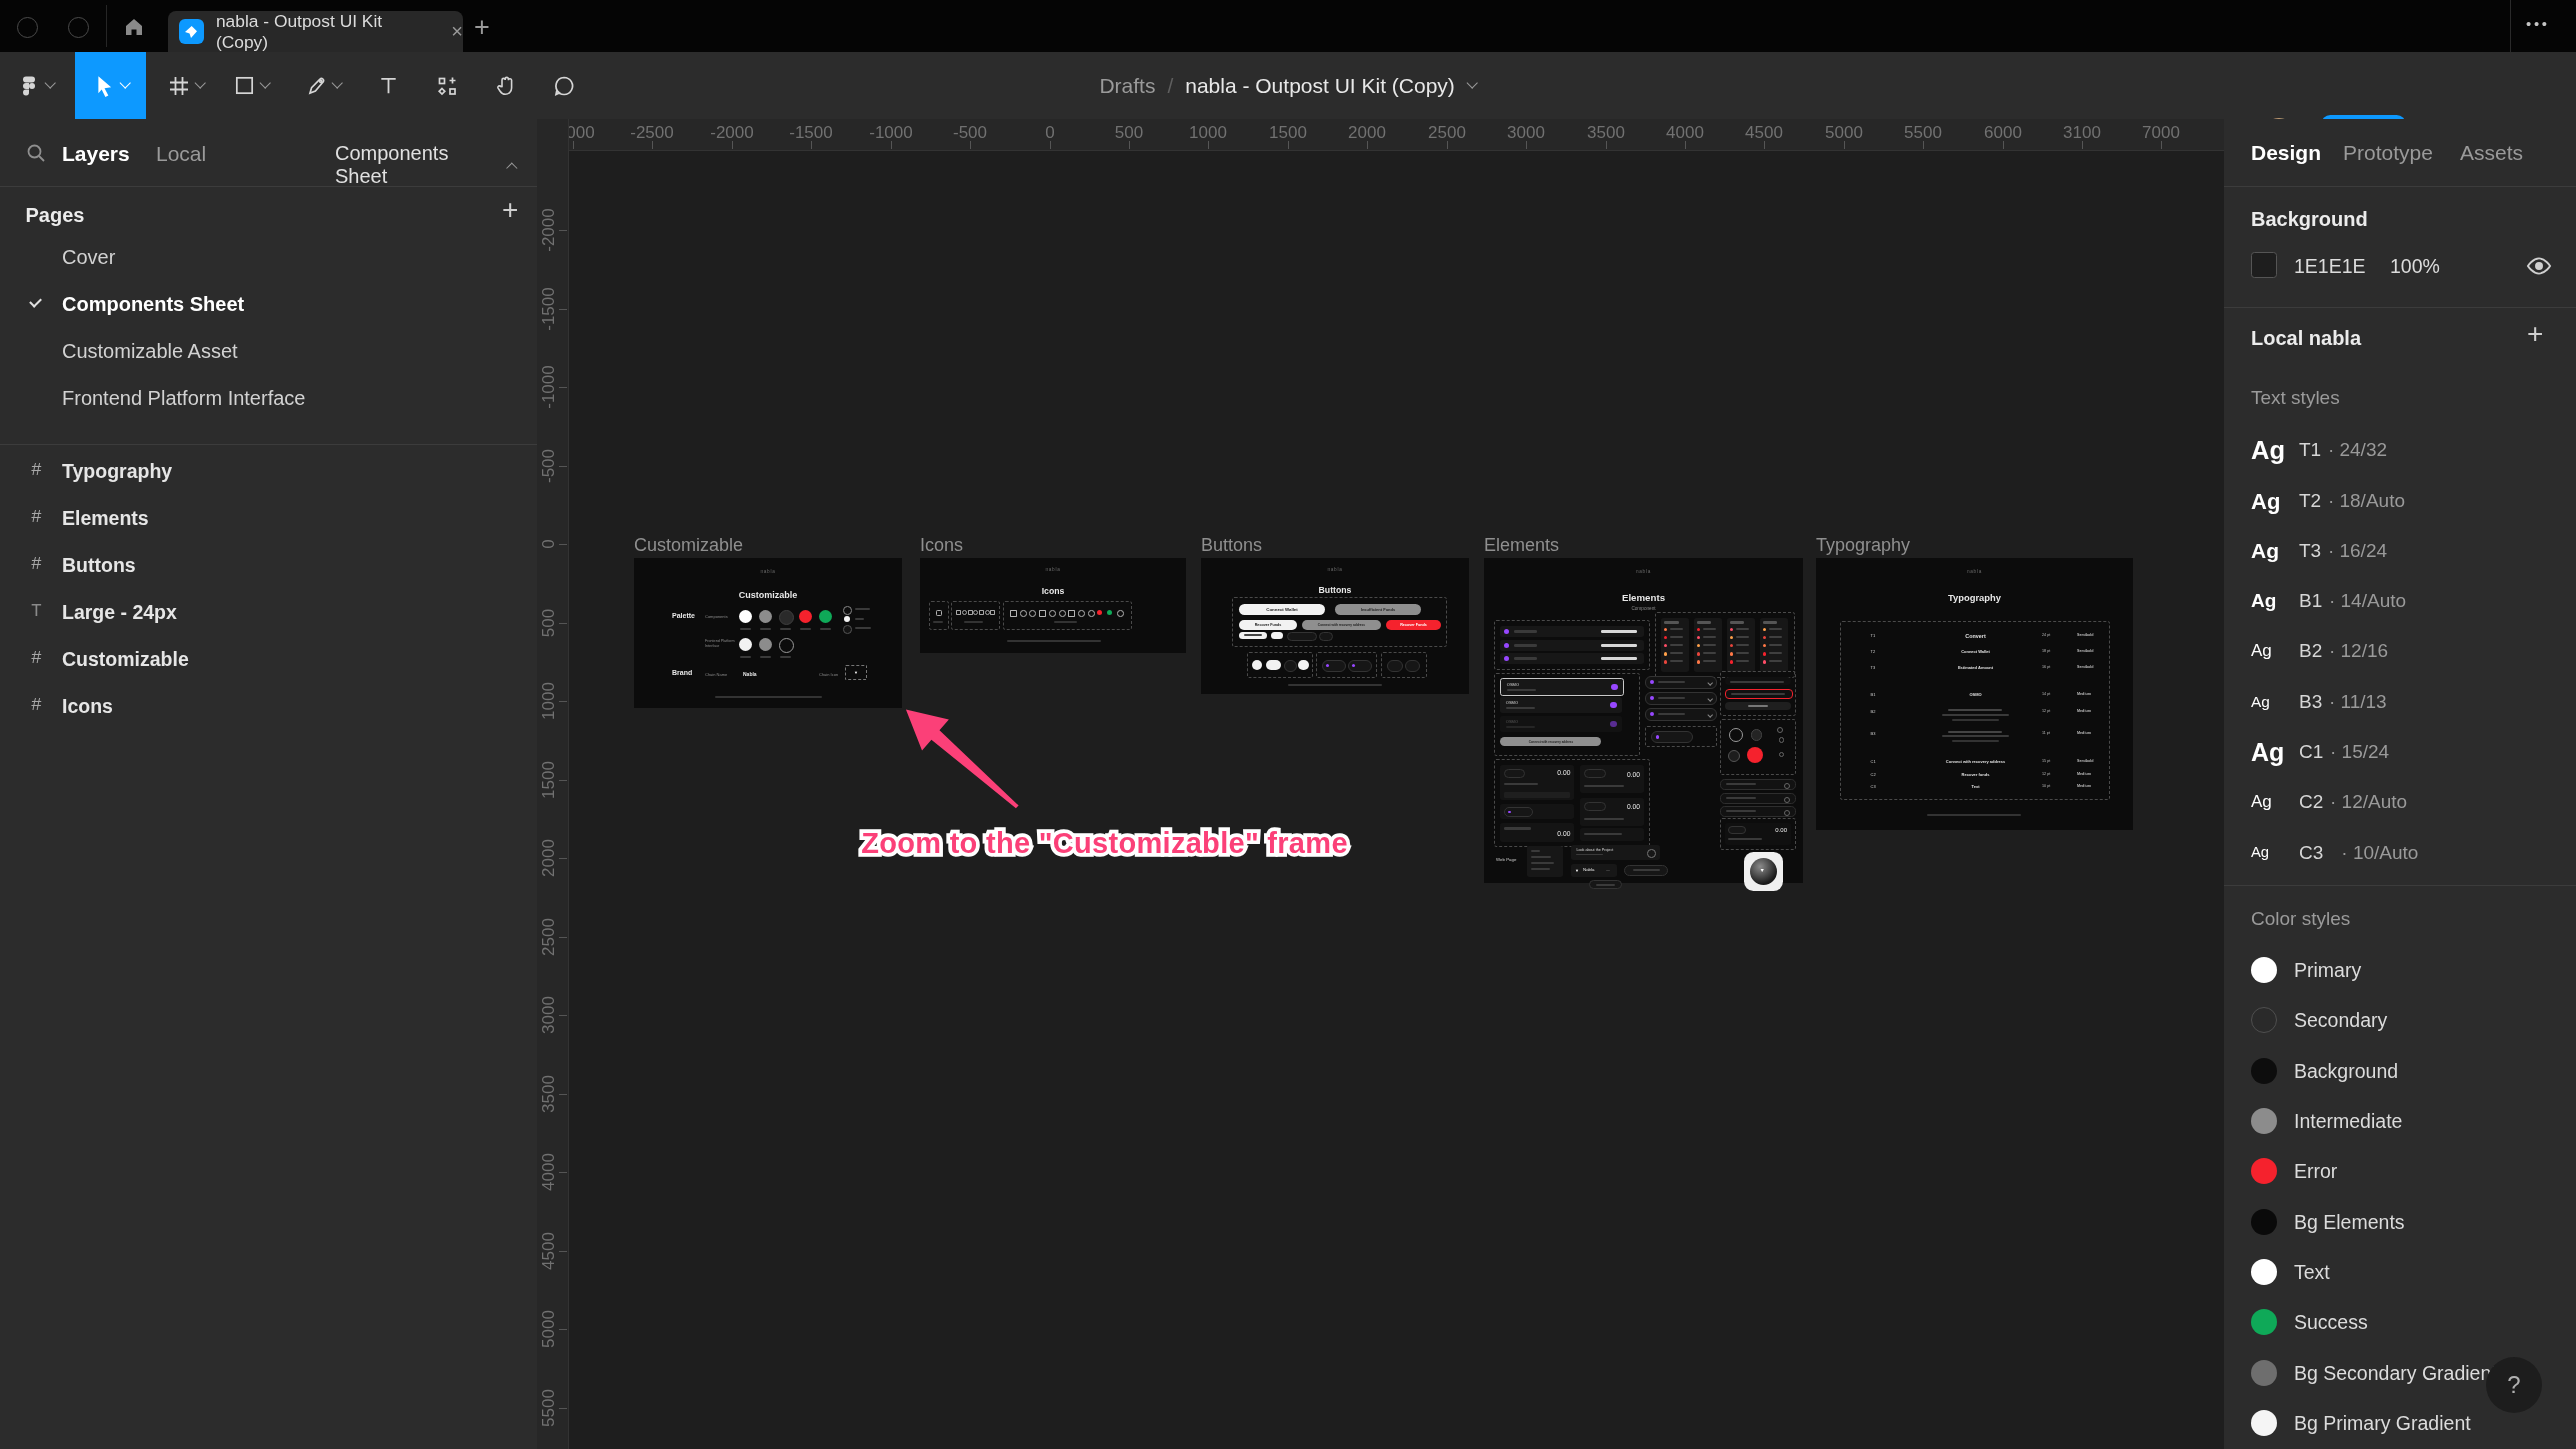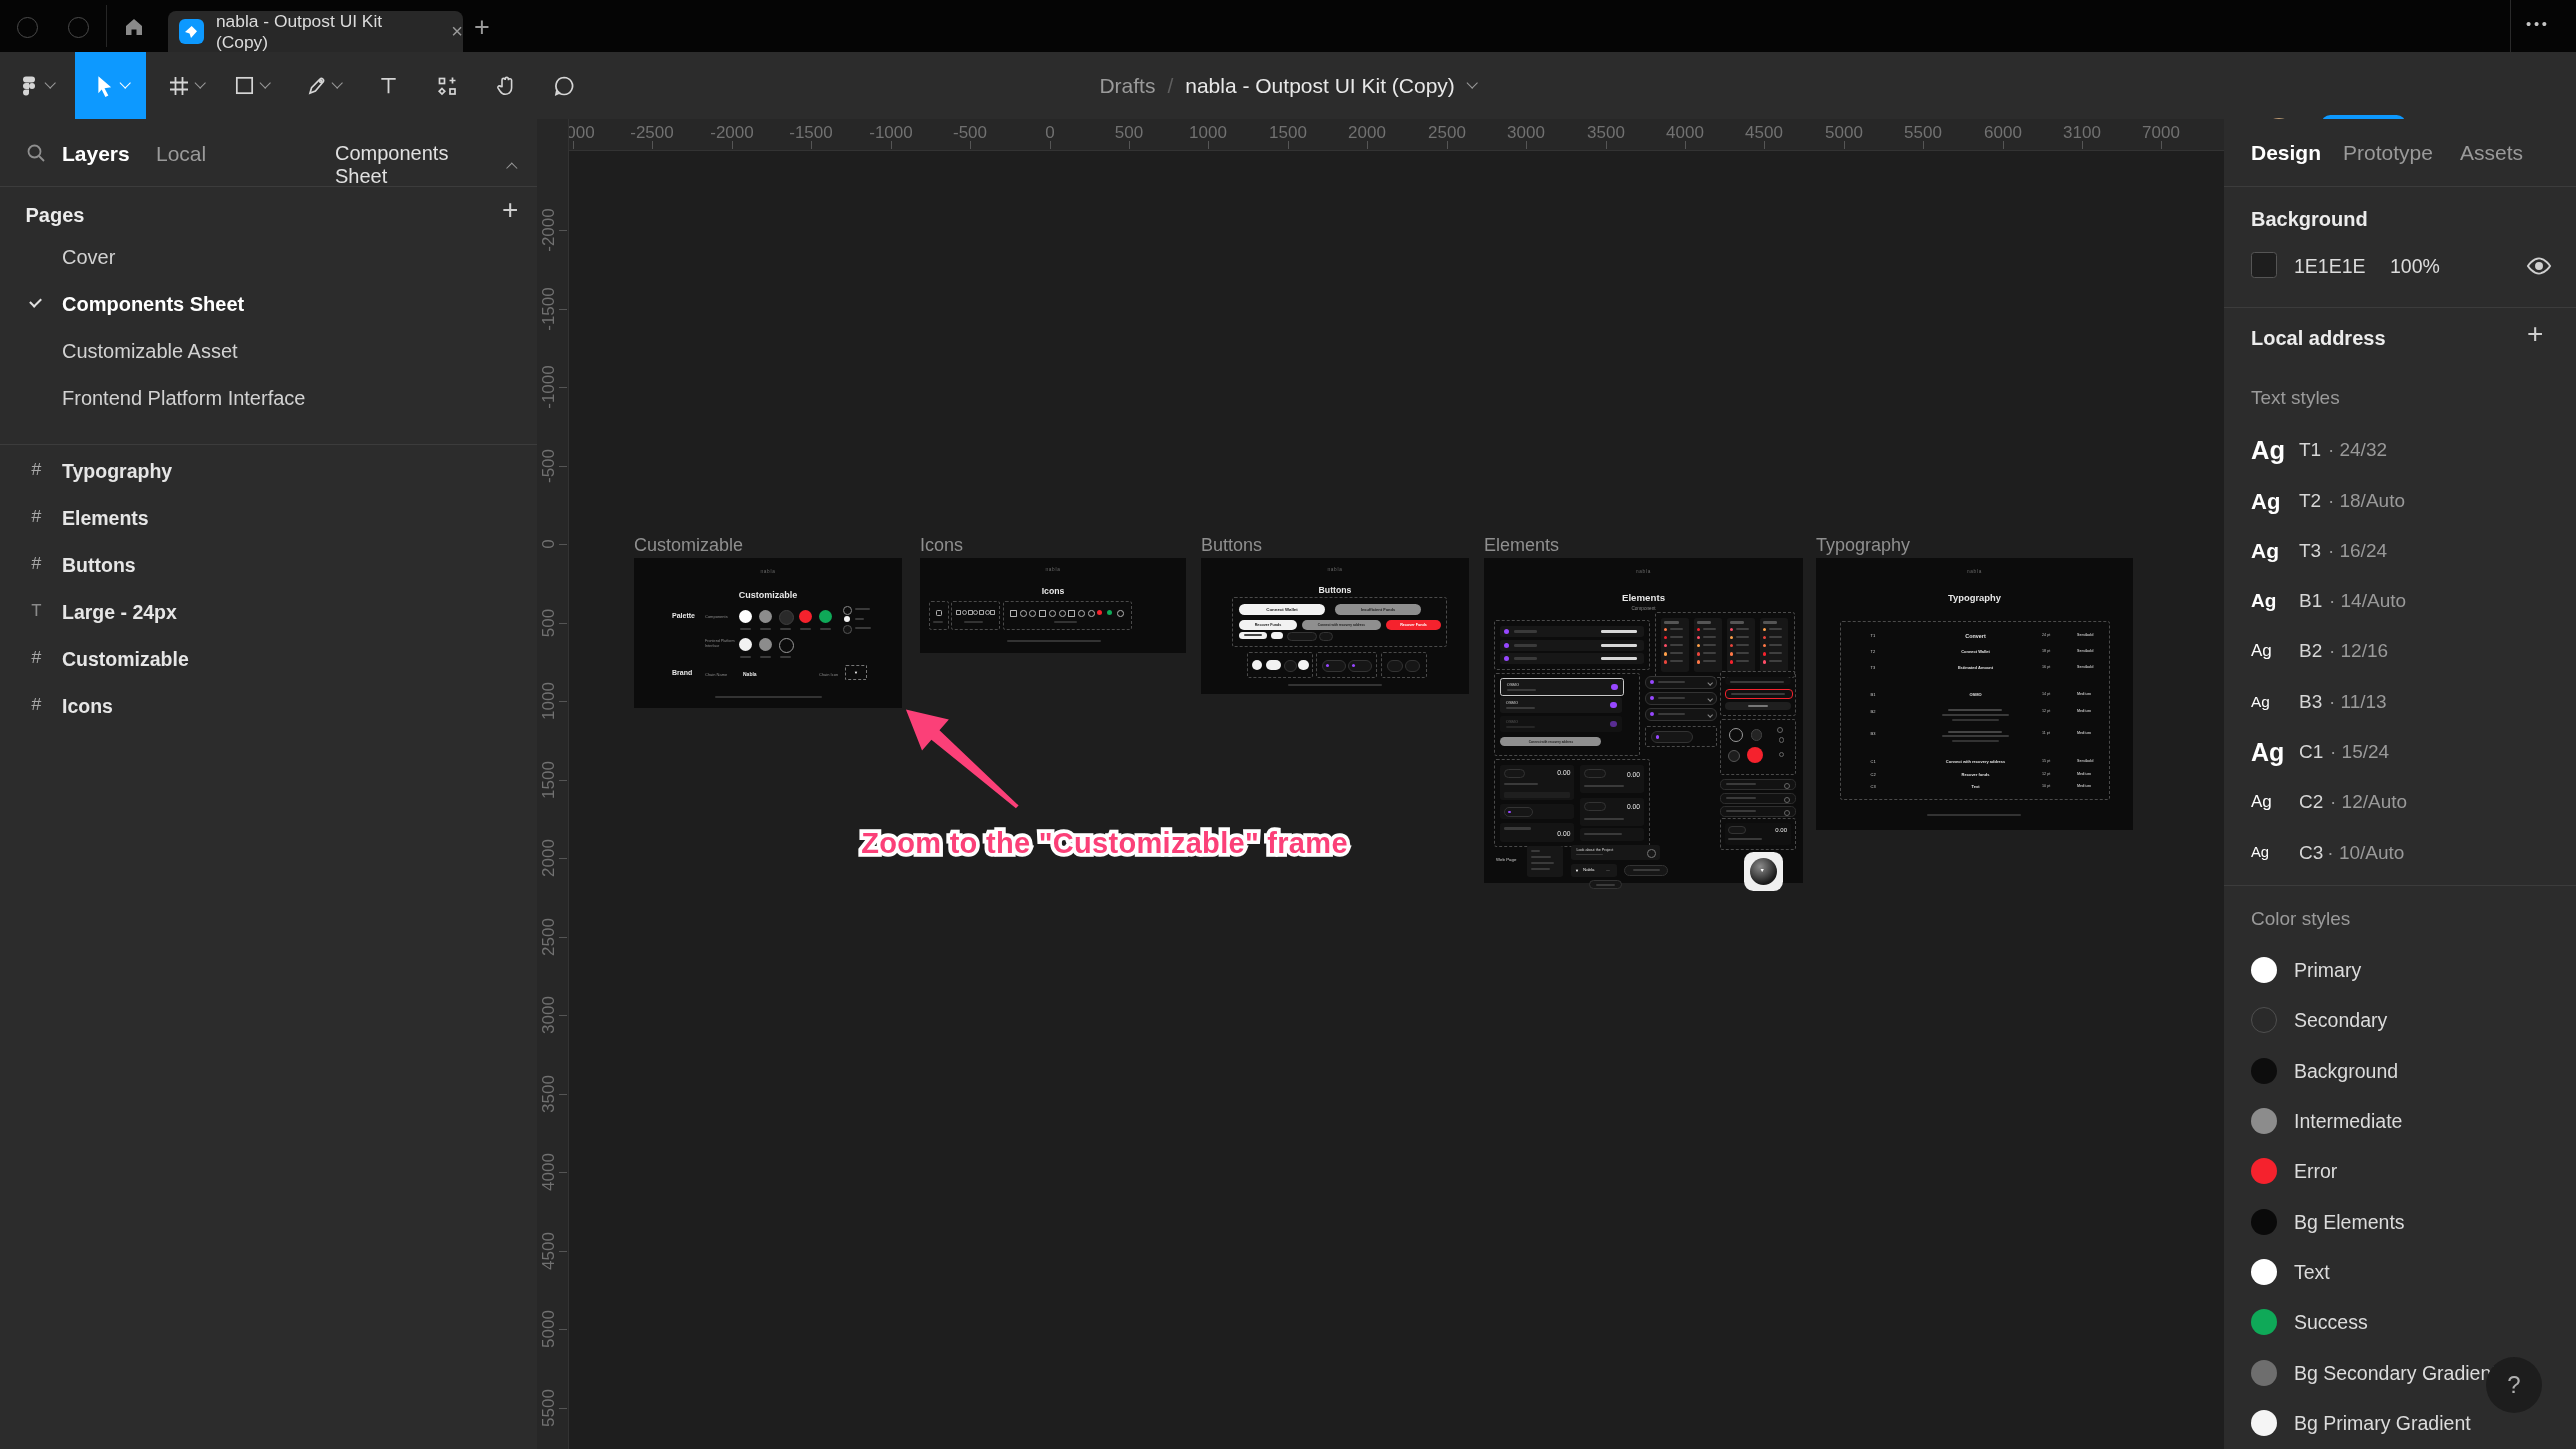--- a/index.html
+++ b/index.html
@@ -717,21 +717,21 @@
     <span class="abs" style="left:70px;top:136px;font-size:19.5px;color:#dcdcdc;">1E1E1E</span>
     <span class="abs" style="left:166px;top:136px;font-size:19.5px;color:#dcdcdc;">100%</span>
     <div class="abs" style="left:301px;top:133px;">
       <svg width="28" height="28" viewBox="0 0 24 24" fill="none" stroke="#d0d0d0" stroke-width="1.6">
           <path d="M2.5 12S6.5 5.5 12 5.5 21.5 12 21.5 12 17.5 18.5 12 18.5 2.5 12 2.5 12z"></path>
           <circle cx="12" cy="12" r="2.6" fill="#d0d0d0"></circle>
         </svg>
     </div>
     <div class="divider" style="top:188px;"></div>
 
-    <span class="abs rs-head" style="left:27px;top:208px;">Local address</span>
+    <span class="abs rs-head" style="left:27px;top:208px;">Local nabla</span>
     <span class="abs" style="left:303px;top:199px;font-size:28px;font-weight:300;color:#cfcfcf;">+</span>
 
     <span class="abs rs-sub" style="left:27px;top:268px;">Text styles</span>
     <div id="text-styles-list">
         <div style="position: absolute; left: 0px; top: 305px; width: 352px; height: 50px;">
           <div style="position: absolute; left: 27px; top: 12px; font-size: 25.5px; font-weight: 700; color: rgb(255, 255, 255);">Ag</div>
           <div style="position: absolute; left: 75px; top: 14.8px; font-size: 19px; color: rgb(214, 214, 214);">T1<span style="color: rgb(154, 154, 154); margin-left: 6.7px;">· 24/32</span></div>
         </div>
         <div style="position: absolute; left: 0px; top: 356px; width: 352px; height: 50px;">
           <div style="position: absolute; left: 27px; top: 13.8px; font-size: 22px; font-weight: 600; color: rgb(255, 255, 255);">Ag</div>
@@ -756,21 +756,21 @@
         <div style="position: absolute; left: 0px; top: 607px; width: 352px; height: 50px;">
           <div style="position: absolute; left: 27px; top: 12.4px; font-size: 25px; font-weight: 700; color: rgb(255, 255, 255);">Ag</div>
           <div style="position: absolute; left: 75px; top: 14.8px; font-size: 19px; color: rgb(214, 214, 214);">C1<span style="color: rgb(154, 154, 154); margin-left: 6.7px;">· 15/24</span></div>
         </div>
         <div style="position: absolute; left: 0px; top: 657px; width: 352px; height: 50px;">
           <div style="position: absolute; left: 27px; top: 16.4px; font-size: 17px; font-weight: 500; color: rgb(255, 255, 255);">Ag</div>
           <div style="position: absolute; left: 75px; top: 14.8px; font-size: 19px; color: rgb(214, 214, 214);">C2<span style="color: rgb(154, 154, 154); margin-left: 6.7px;">· 12/Auto</span></div>
         </div>
         <div style="position: absolute; left: 0px; top: 708px; width: 352px; height: 50px;">
           <div style="position: absolute; left: 27px; top: 17.4px; font-size: 14.8px; font-weight: 500; color: rgb(255, 255, 255);">Ag</div>
-          <div style="position: absolute; left: 75px; top: 14.8px; font-size: 19px; color: rgb(214, 214, 214);">C3<span style="color: rgb(154, 154, 154); margin-left: 4px;">· 10/Auto</span></div>
+          <div style="position: absolute; left: 75px; top: 14.8px; font-size: 19px; color: rgb(214, 214, 214);">C3<span style="color: rgb(154, 154, 154); margin-left: 18px;">· 10/Auto</span></div>
         </div>
       </div>
 
     <div class="divider" style="top:766px;"></div>
     <span class="abs rs-sub" style="left:27px;top:789px;">Color styles</span>
     <div id="color-styles-list">
         <div style="position: absolute; left: 0px; top: 825px; width: 352px; height: 50px;">
           <div style="position: absolute; left: 27px; top: 12.7px; width: 24px; height: 24px; border-radius: 50%; background: rgb(255, 255, 255); border: 0.7px solid transparent;"></div>
           <div style="position: absolute; left: 70px; top: 14.8px; font-size: 19.5px; color: rgb(220, 220, 220);">Primary</div>
         </div>

